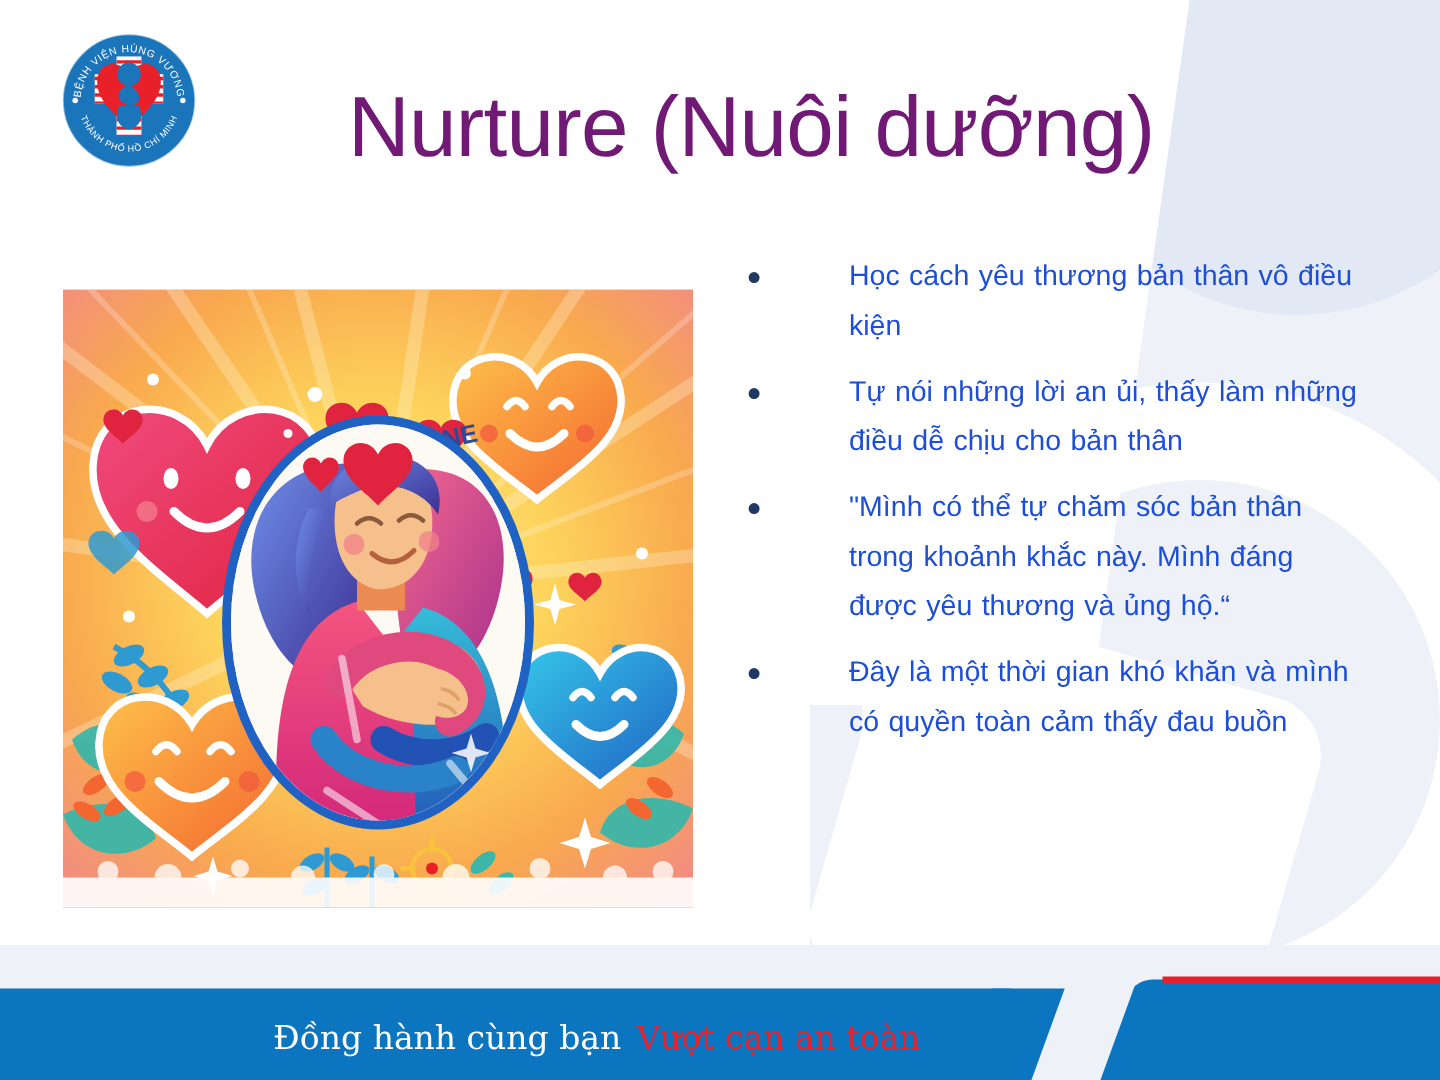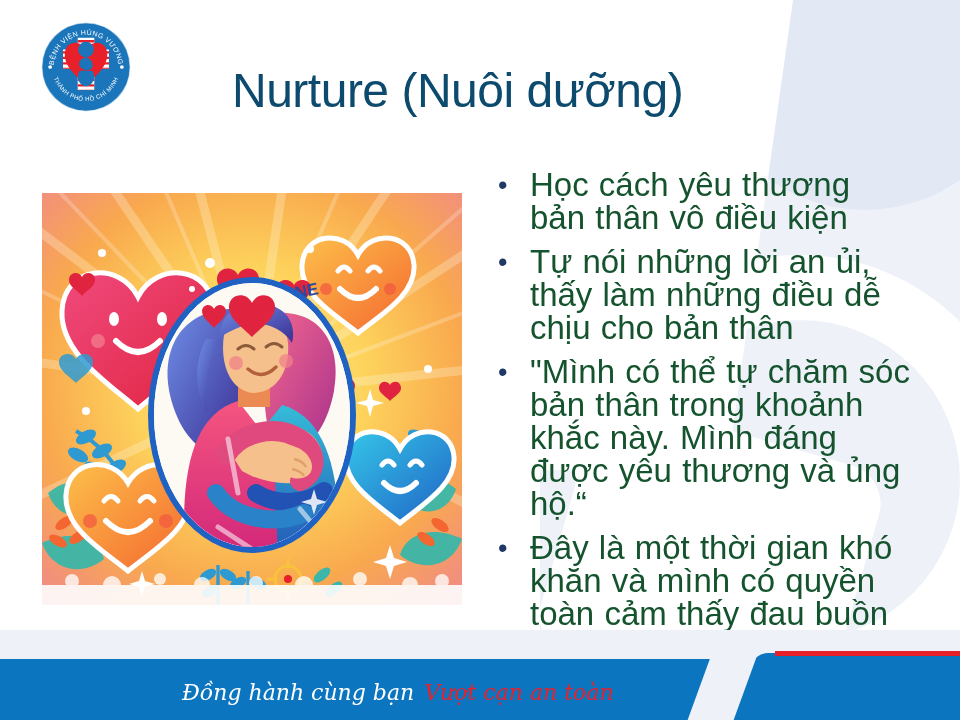--- a/index.html
+++ b/index.html
@@ -51,22 +51,22 @@
     clip-path:polygon(0% 0%, 100% 0%, 100% 100%, 50% 88%, 0% 100%);
     box-shadow:0 1px 5px rgba(0,0,0,0.10);
     z-index:9;
   }
   .logo-wrap{
     position:absolute;left:40px;top:21px;width:92px;height:92px;z-index:10;
   }
 
   
   .title{
-    position:absolute;left:232px;top:66px;width:640px;
-    font-size:48px;line-height:1.05;color:#0c4a6e;
+    position:absolute;left:232px;top:56px;width:640px;
+    font-size:57px;line-height:1.05;color:#701a75;
     letter-spacing:-0.5px;
     z-index:12;
     white-space:nowrap;
   }
 
   
   .art{
     position:absolute;left:42px;top:193px;width:420px;height:412px;
     z-index:8;overflow:hidden;background:#f7c64c;
   }
@@ -80,22 +80,23 @@
     display:flex;align-items:flex-start;
     margin-bottom:11px;
   }
   .bullet-dot{
     flex:0 0 auto;width:32px;
     color:#1f3864;font-size:27px;line-height:34px;
     text-align:left;padding-left:5px;
   }
   .bullet-text{
     flex:1 1 auto;
-    color:#14532d;font-size:33px;line-height:33px;
+    color:#1d4ed8;font-size:19px;line-height:33px;
     word-spacing:1px;
+    margin-left:36px;
   }
 
   
   .footer{position:absolute;left:0;bottom:0;width:960px;height:90px;z-index:20;}
   .footer-bg{position:absolute;left:0;top:0;width:960px;height:90px;background:#eef2f8;}
   .band-left{
     position:absolute;left:-10px;top:29px;width:700px;height:62px;
     background:#0b75bf;border-radius:0 18px 0 0;
   }
   .band-left-skew{
@@ -116,21 +117,21 @@
     position:absolute;left:775px;top:21px;width:215px;height:5px;
     background:#e8202a;
   }
   .band-gap{
     position:absolute;left:700px;top:20px;width:46px;height:72px;
     background:#eef2f8;
     transform:skewX(-20deg);
   }
   .footer-text{
     position:absolute;left:182px;top:680px;z-index:25;
-    font-size:22px;font-style:italic;white-space:nowrap;
+    font-size:22px;white-space:nowrap;
     font-family:"DejaVu Serif", serif;
   }
   .ft-white{color:#ffffff;}
   .ft-red{color:#e8202a;margin-left:10px;}
 </style>
 </head>
 <body>
 
 <div id="slide">
 

